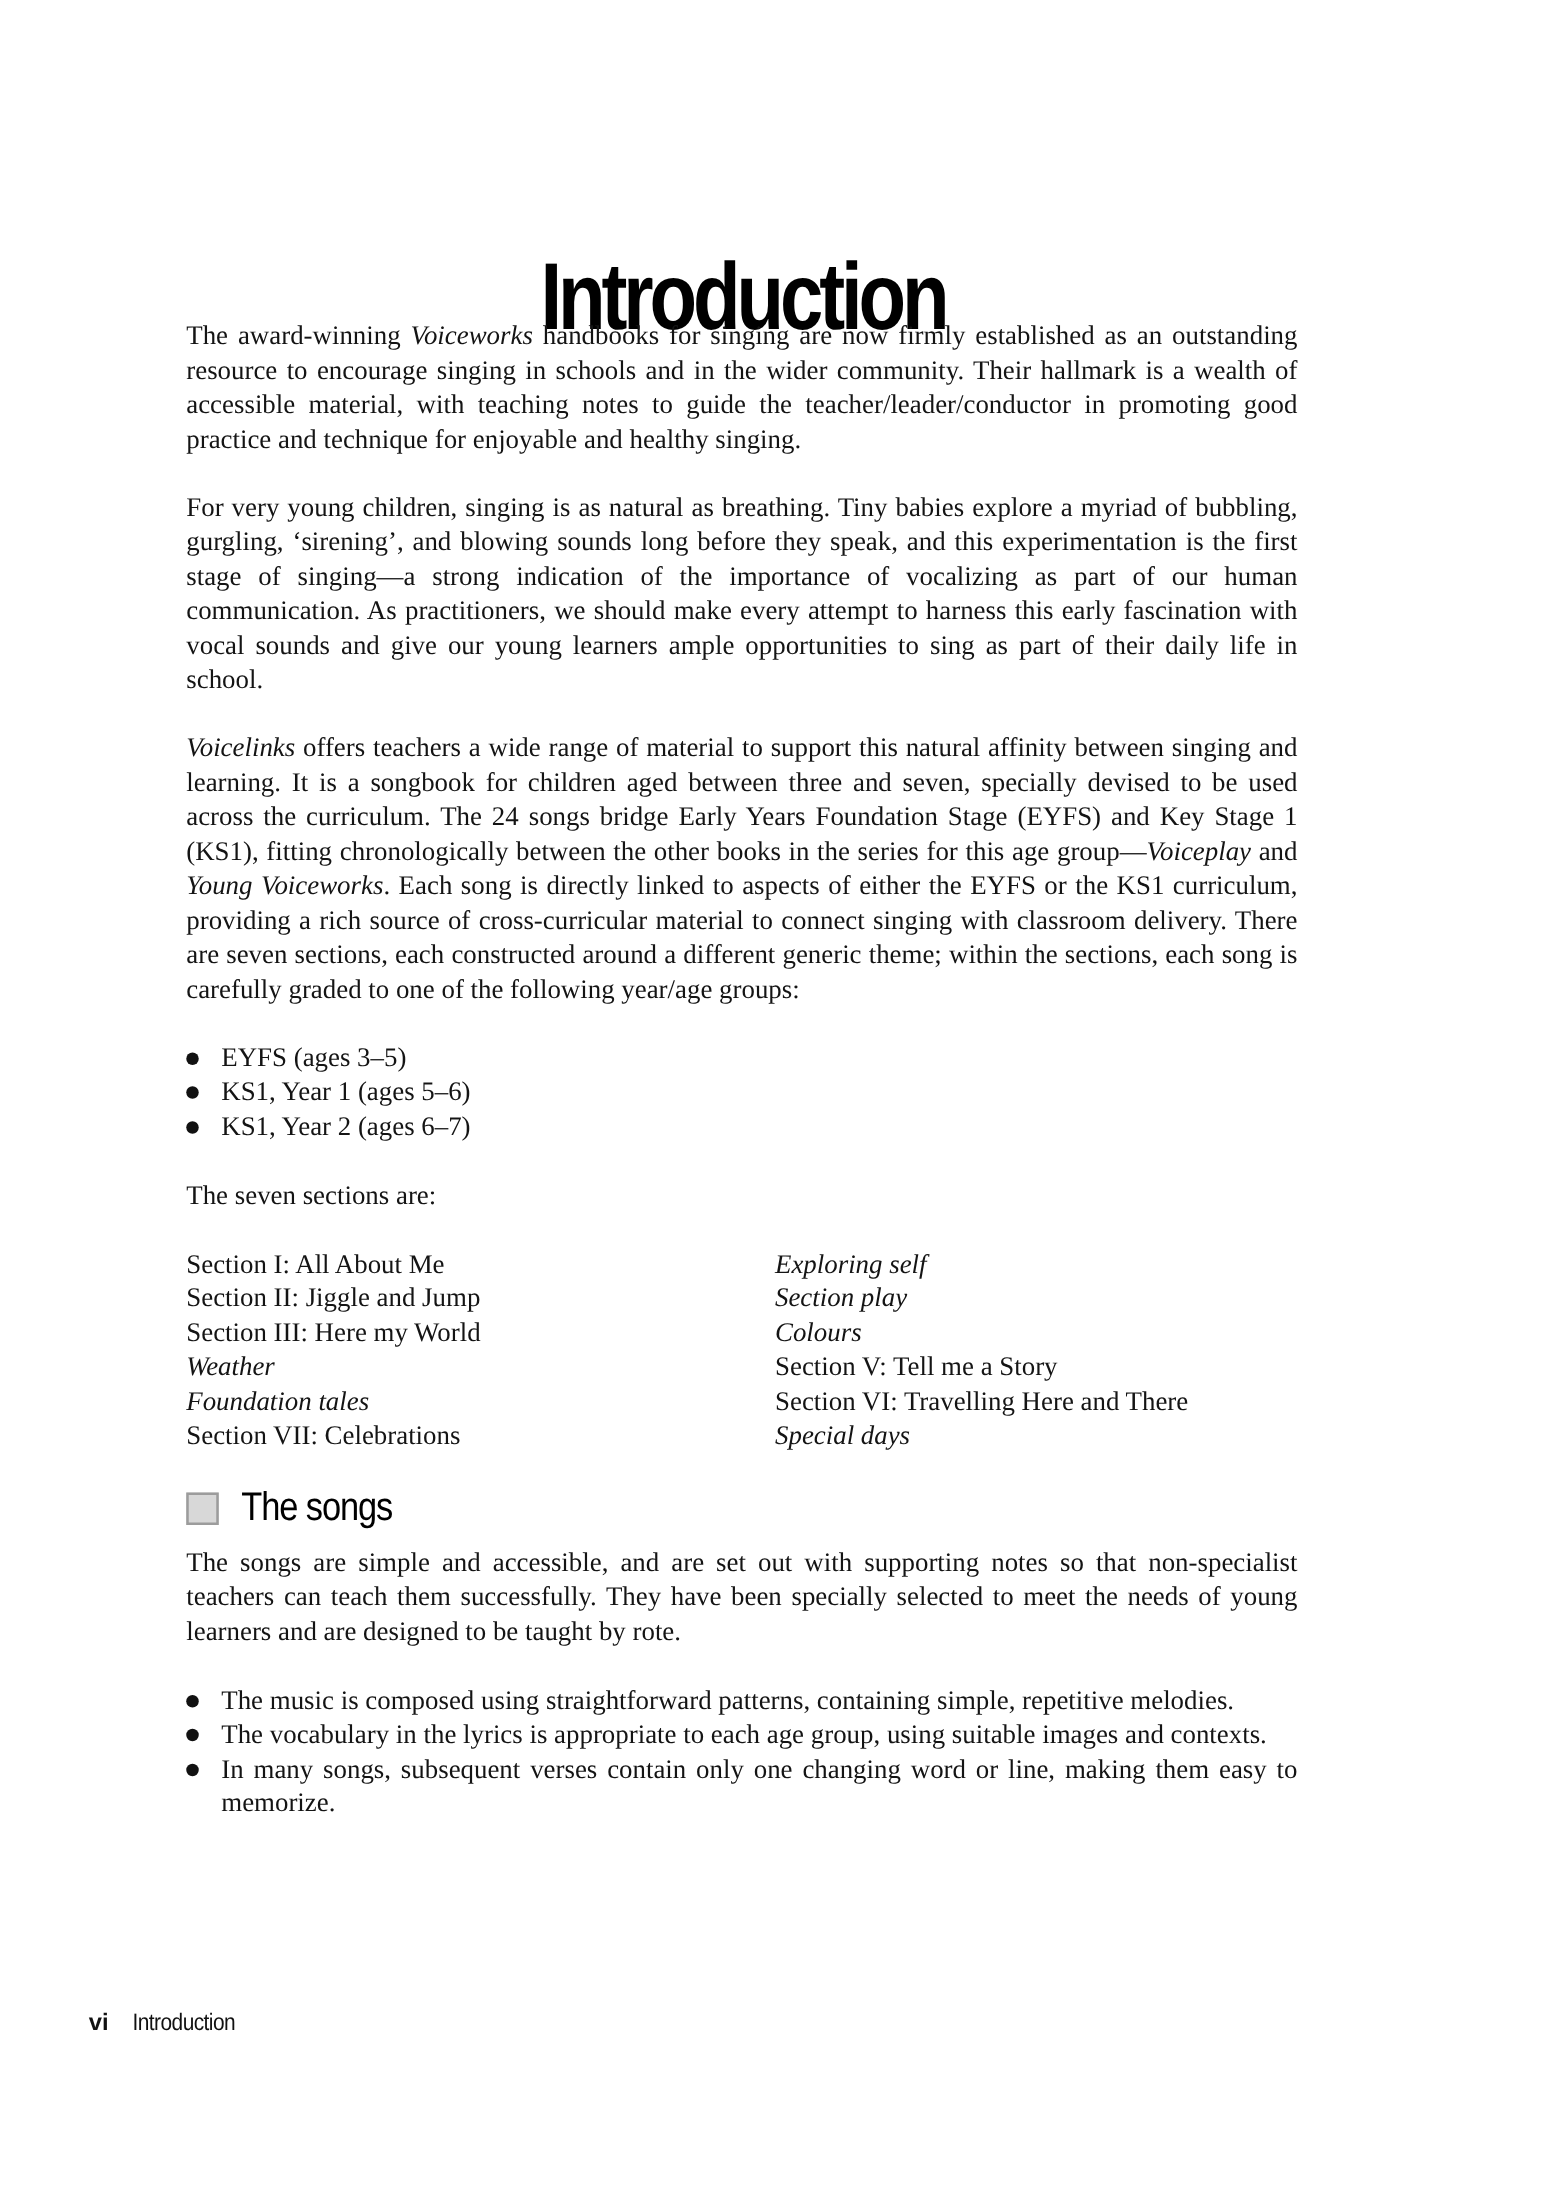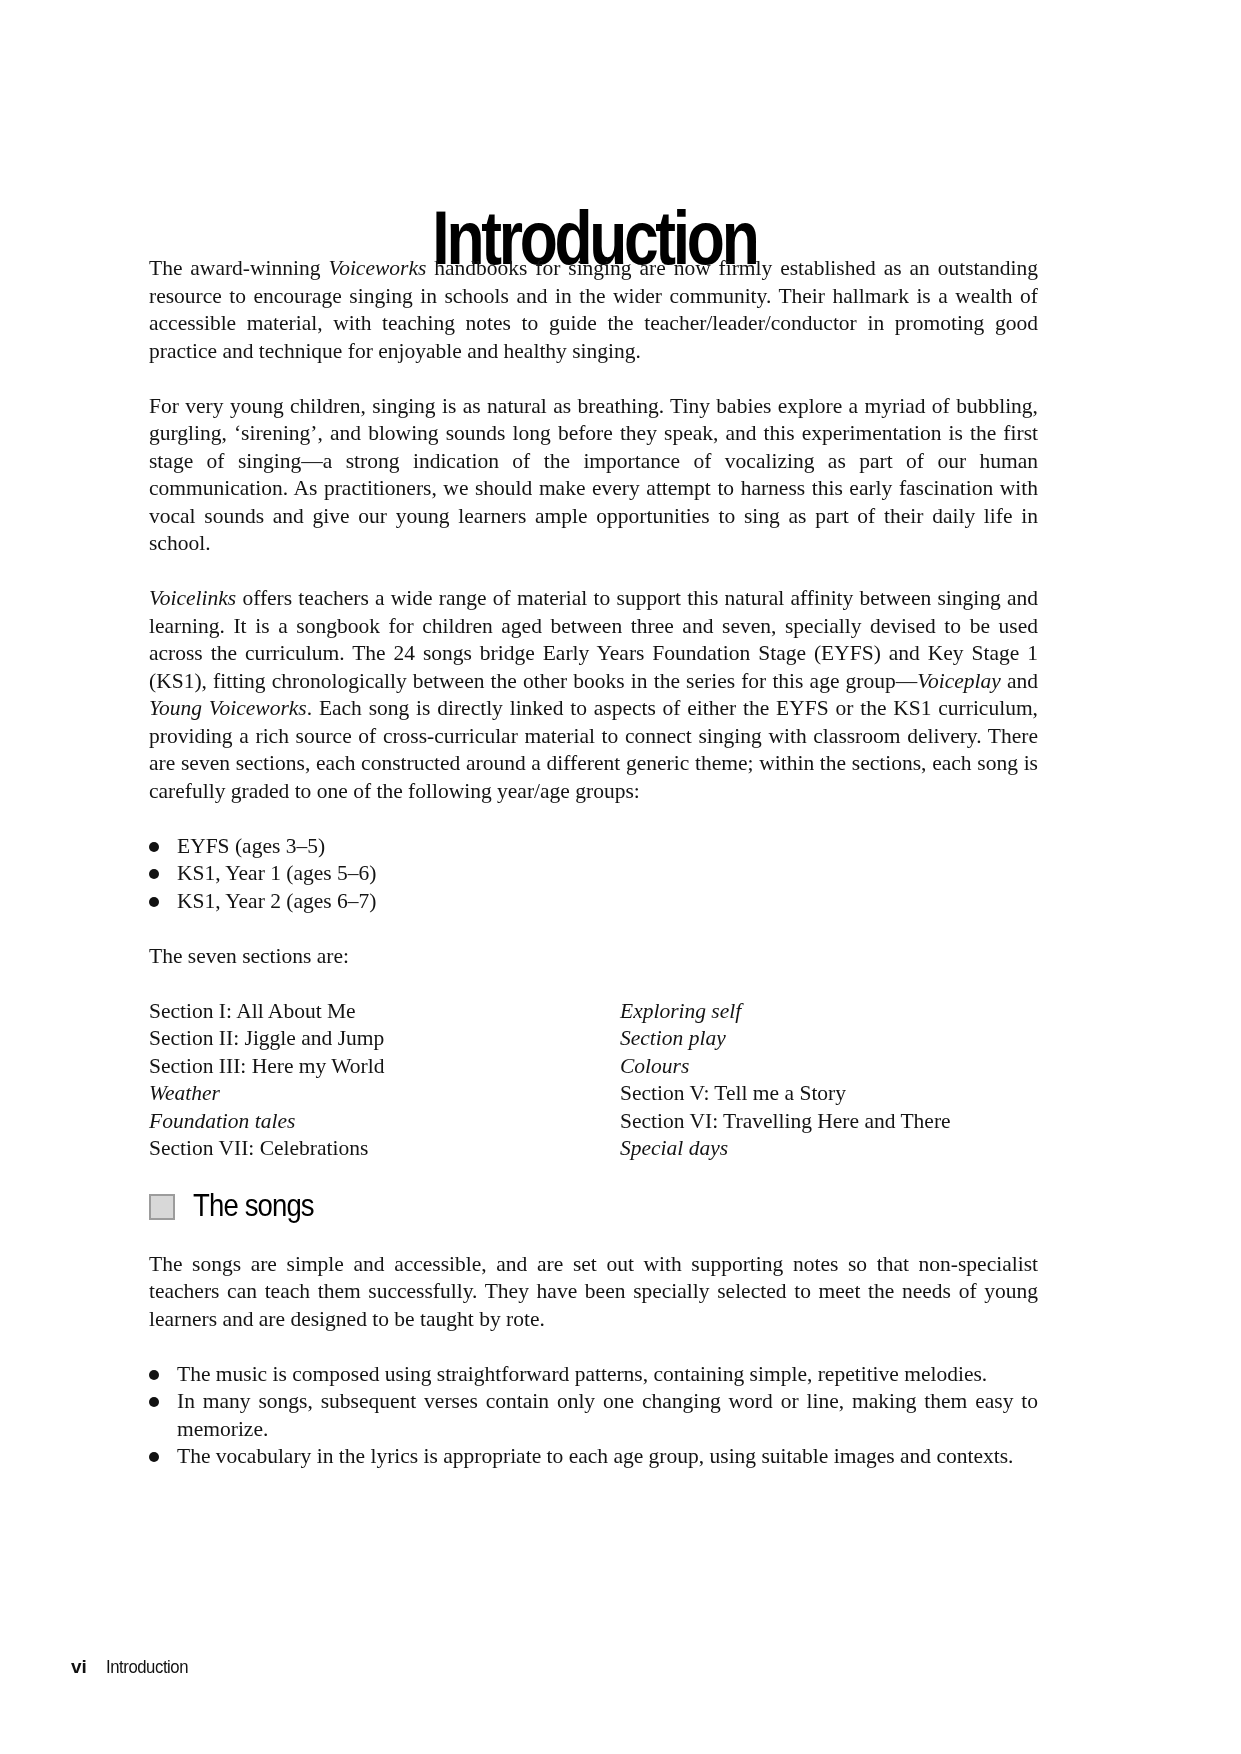--- a/index.html
+++ b/index.html
@@ -32,36 +32,36 @@
   ul.bullets li .dot {
     position: absolute; left: 0; top: 9px;
     width: 10px; height: 10px; border-radius: 50%; background: #111;
   }
 
   .sections { display: grid; grid-template-columns: 471px 1fr; }
   .sections .sec-name { font-weight: normal; }
   .sections .sec-theme { font-style: italic; }
 
   .section-heading {
-    position: relative; height: 44px; margin-top: 24px; margin-bottom: 20px;
+    position: relative; height: 44px; margin-top: 24px; margin-bottom: 6px;
   }
   .section-heading .square-icon {
     position: absolute; left: 0; top: 7px; width: 22px; height: 22px;
     background: #d8d8d8; border: 2px solid #9c9c9c;
   }
   .section-heading .heading-text {
     position: absolute; left: 44px; top: -4px;
     font-family: "Liberation Sans", sans-serif;
     font-size: 32px; line-height: 44px; color: #000;
     letter-spacing: -1px;
     transform: scaleX(0.86); transform-origin: 0 0;
   }
 
   .footer {
-    position: absolute; top: 1655px; left: 71px;
+    position: absolute; top: 1607px; left: 71px;
     font-family: "Liberation Sans", sans-serif;
     font-size: 19px; line-height: 24px; color: #111;
   }
   .footer .folio { font-weight: bold; display: inline-block; width: 35px; }
   .footer .running-head { display: inline-block; transform: scaleX(0.88); transform-origin: 0 0; letter-spacing: -0.5px; }
   em { font-style: italic; }
 </style>
 </head>
 <body>
 
@@ -114,22 +114,22 @@
     <div class="section-heading">
       <span class="square-icon" style="background: rgb(216, 216, 216); border-color: rgb(156, 156, 156);"></span>
       <span class="heading-text">The songs</span>
     </div>
 
     <p class="para">The songs are simple and accessible, and are set out with supporting notes so that non-specialist teachers can teach them successfully. They have been specially selected to meet the needs of young learners and are designed to be taught by rote.</p>
     <div class="block-gap"></div>
 
     <ul class="bullets">
       <li><span class="dot"></span><span>The music is composed using straightforward patterns, containing simple, repetitive melodies.</span></li>
+      <li><span class="dot"></span><span>The vocabulary in the lyrics is appropriate to each age group, using suitable images and contexts.</span></li>
       <li><span class="dot"></span><span>In many songs, subsequent verses contain only one changing word or line, making them easy to memorize.</span></li>
-      <li><span class="dot"></span><span>The vocabulary in the lyrics is appropriate to each age group, using suitable images and contexts.</span></li>
     </ul>
   </div>
 
   <div class="footer">
     <span class="folio">vi</span><span class="running-head">Introduction</span>
   </div>
 
 </div>
 
 </body></html>

